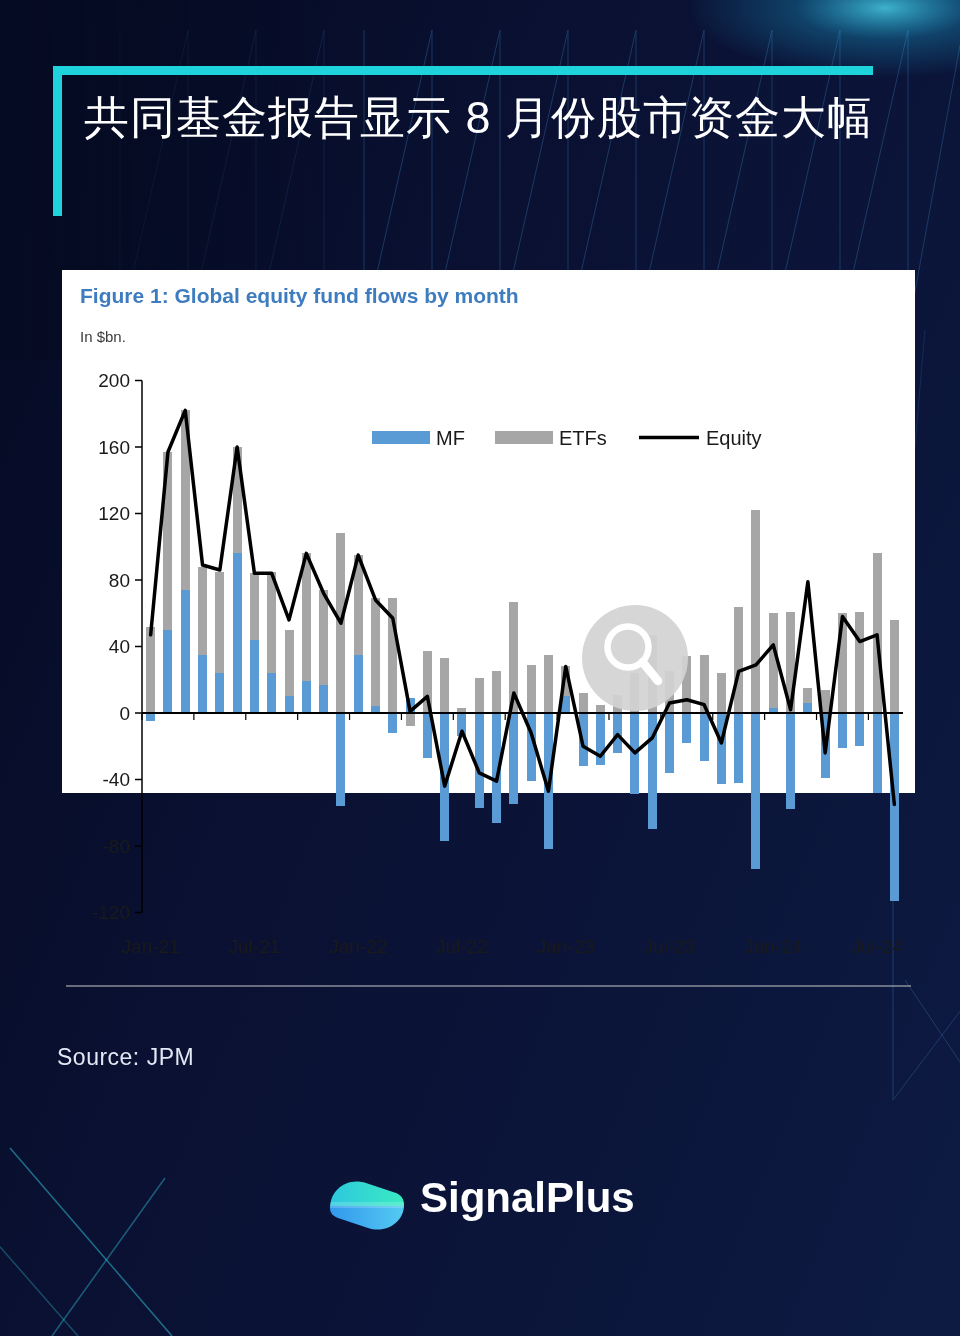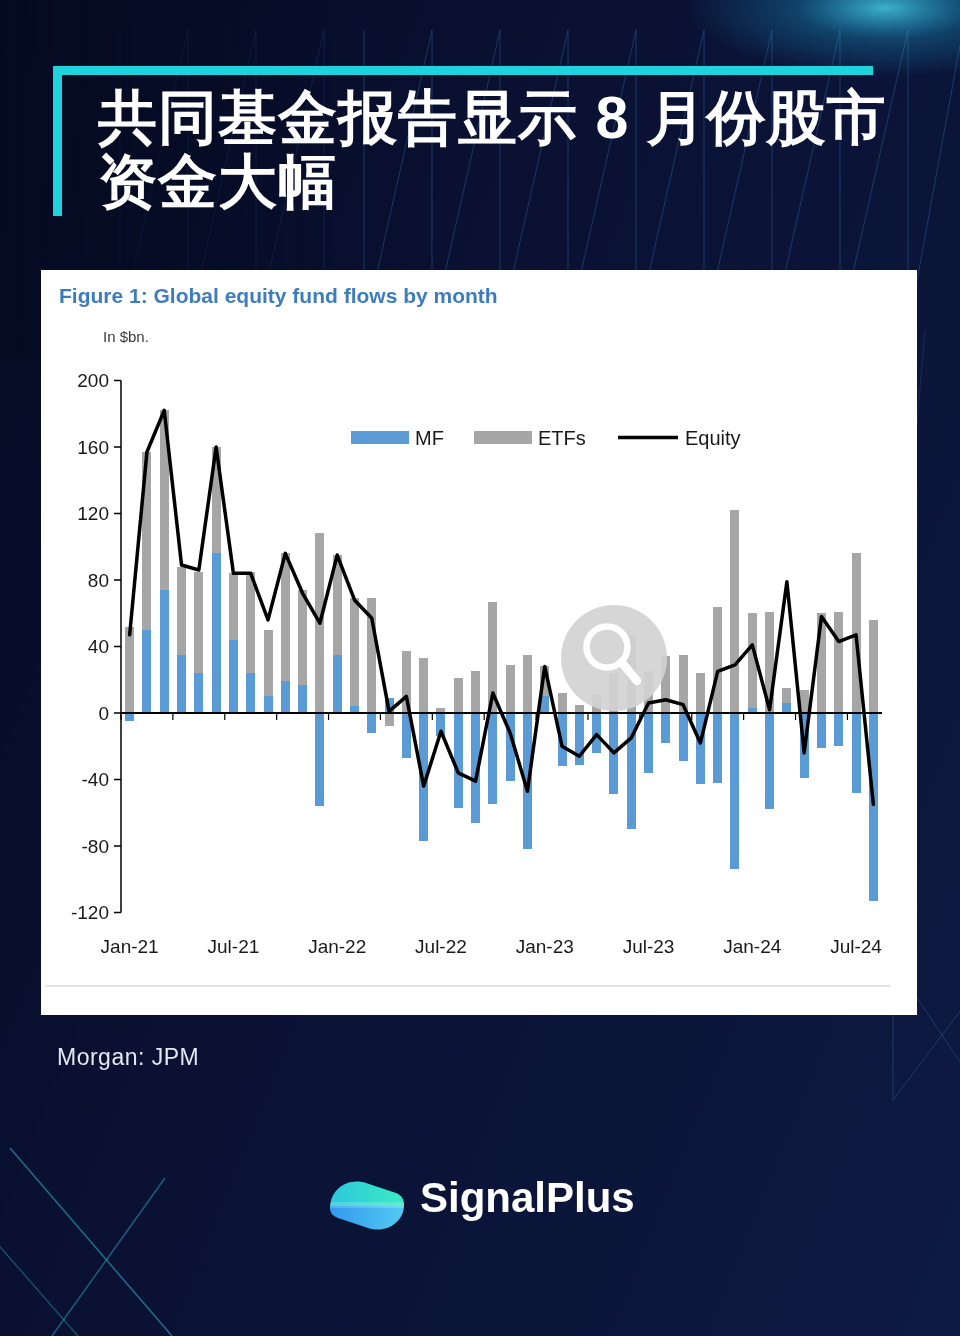--- a/index.html
+++ b/index.html
@@ -3,24 +3,24 @@
 <meta charset="utf-8">
 <style>
   html,body{margin:0;padding:0;background:#06102c;}
   .stage{position:relative;width:960px;height:1336px;overflow:hidden;
          background:linear-gradient(112deg,#050b22 0%,#0a1133 42%,#0d1a42 100%);
          font-family:"Liberation Sans",sans-serif;}
   .decor{position:absolute;left:0;top:0;z-index:0;}
   .accent-top{position:absolute;left:55px;top:66px;width:818px;height:9px;z-index:2;}
   .accent-left{position:absolute;left:53px;top:66px;width:9px;height:150px;z-index:2;}
   .headline{position:absolute;left:84px;top:86px;width:810px;z-index:2;
-            color:#ffffff;font-size:59px;font-weight:bold;line-height:64px;letter-spacing:1px;margin-left:14px;}
-  .card{position:absolute;left:41px;top:270px;width:853px;height:745px;background:#ffffff;z-index:2;padding-left:23px;}
+            color:#ffffff;font-size:45px;font-weight:normal;line-height:64px;letter-spacing:1px;}
+  .card{position:absolute;left:62px;top:270px;width:853px;height:523px;background:#ffffff;z-index:2;}
   .fig-title{position:absolute;left:18px;top:14px;font-size:21px;font-weight:bold;color:#3e7cc0;}
-  .fig-units{position:absolute;left:18px;top:58px;font-size:15px;color:#3a3a3a;margin-left:44px;}
+  .fig-units{position:absolute;left:18px;top:58px;font-size:15px;color:#3a3a3a;}
   .chart-svg{position:absolute;left:0;top:0;}
   .fig-source{position:absolute;left:15px;top:724px;font-size:14px;color:#595959;}
   .watermark{position:absolute;left:519px;top:334px;width:108px;height:108px;}
   .src-jpm{position:absolute;left:57px;top:1044px;z-index:2;color:#e2e8f4;font-size:23px;font-weight:400;letter-spacing:0.5px;}
   .logo-row{position:absolute;left:0;top:1168px;width:960px;height:72px;z-index:2;}
   .logo-icon{position:absolute;left:322px;top:4px;}
   .logo-text{position:absolute;left:420px;top:6px;color:#ffffff;font-size:42px;font-weight:bold;letter-spacing:0px;}
 </style>
 </head>
 <body>
@@ -218,21 +218,21 @@
       </svg>
     <div class="watermark">
       <svg width="108" height="108">
         <circle cx="54" cy="54" r="53" fill="#d2d2d2" fill-opacity="0.92"></circle>
         <circle cx="47" cy="43" r="20.5" fill="none" stroke="#ffffff" stroke-width="6.5"></circle>
         <line x1="61.5" y1="58" x2="77" y2="77" stroke="#ffffff" stroke-width="8.5" stroke-linecap="round"></line>
       </svg>
     </div>
   </div>
 
-  <div class="src-jpm">Morgan: JPM</div>
+  <div class="src-jpm">Source: JPM</div>
 
   <div class="logo-row">
     <svg class="logo-icon" width="86" height="66" viewBox="0 0 86 66">
       <defs>
         <linearGradient id="lgT" x1="0" y1="0" x2="1" y2="0">
           <stop offset="0%" stop-color="#2bc4e2"></stop>
             <stop offset="100%" stop-color="#3bedc0"></stop>
         </linearGradient>
         <linearGradient id="lgB" x1="0" y1="0" x2="1" y2="0">
           <stop offset="0%" stop-color="#2f93ec"></stop>

